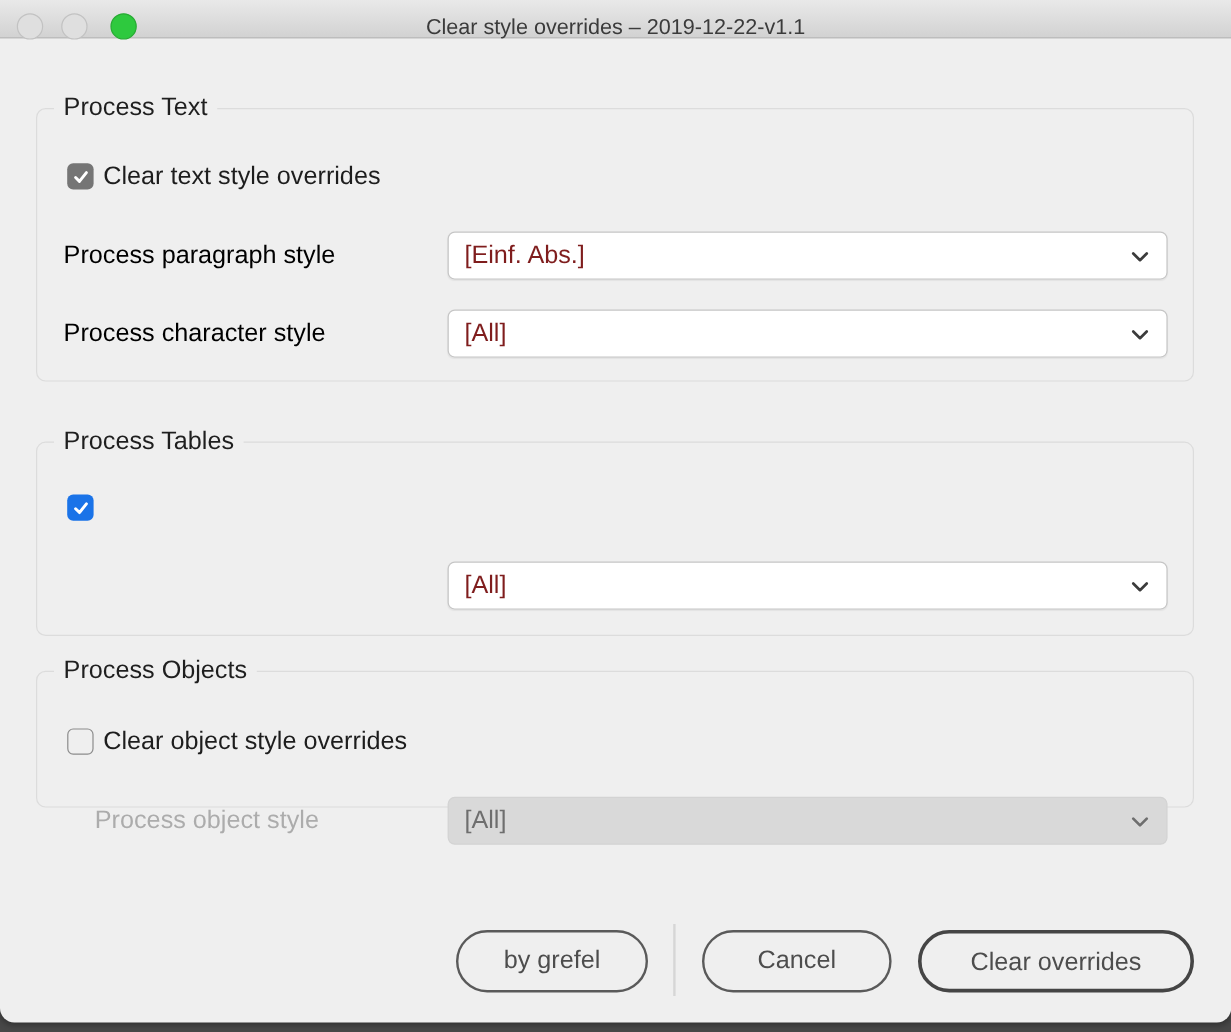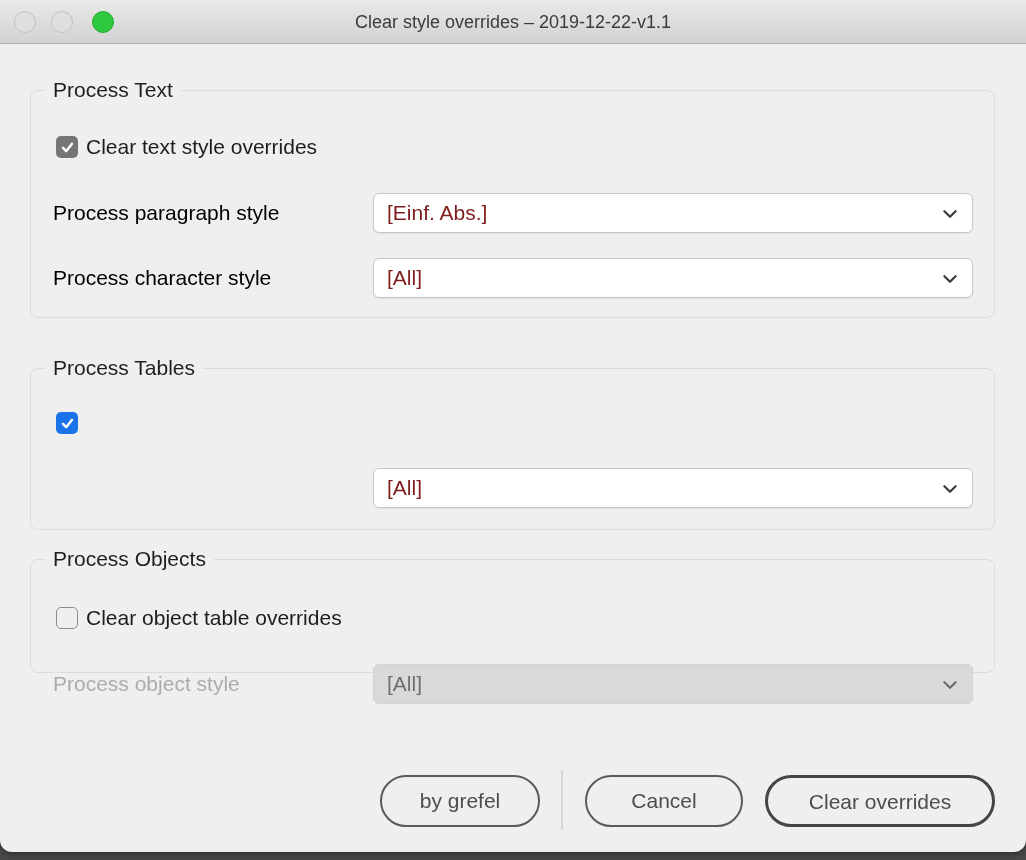--- a/index.html
+++ b/index.html
@@ -11,21 +11,21 @@
   }
   .window {
     position:absolute; top:0; left:0; width:1026px; height:852px;
     background:#efefef;
     border-radius:0 0 12px 12px;
     box-shadow:0 2px 6px rgba(0,0,0,.35);
     overflow:hidden;
   }
   
   .titlebar {
-    position:absolute; top:0; left:0; right:0; height:44px;
+    position:absolute; top:0; left:0; right:0; height:32px;
     background:linear-gradient(#e9e9e9,#d2d2d2);
     border-bottom:1px solid #b2b2b2;
   }
   .title {
     position:absolute; left:0; right:0; top:0; height:44px;
     line-height:44px; text-align:center;
     font-size:18px; font-weight:500; color:#3b3b3b;
   }
   .tl { position:absolute; top:11px; width:22px; height:22px; border-radius:50%; }
   .tl.gray  { background:#dfdfdf; border:1px solid #c2c2c2; }
@@ -153,24 +153,24 @@
     </div>
   </div>
 
   <div class="group g3">
     <div class="group-title">Process Objects</div>
 
     <div class="checkrow" style="top:46px;">
       <span class="cb unchecked">
         
       </span>
-      <span class="cb-label">Clear object table overrides</span>
+      <span class="cb-label">Clear object style overrides</span>
     </div>
 
-    <div class="field-label disabled" style="top:104px;">Process object style</div>
+    <div class="field-label disabled" style="top:104px;margin-left:26px;">Process object style</div>
     <div class="select disabled" style="top:104px;">
       <span>[All]</span>
       <svg class="chev" width="18" height="18" viewBox="0 0 16 16">
         <path d="M3 5.5 L8 10.5 L13 5.5" stroke="#6e6e6e" stroke-width="2" fill="none" stroke-linecap="round" stroke-linejoin="round"></path>
       </svg>
     </div>
   </div>
 
   <button class="btn btn-grefel">by grefel</button>
   <div class="btn-divider"></div>

